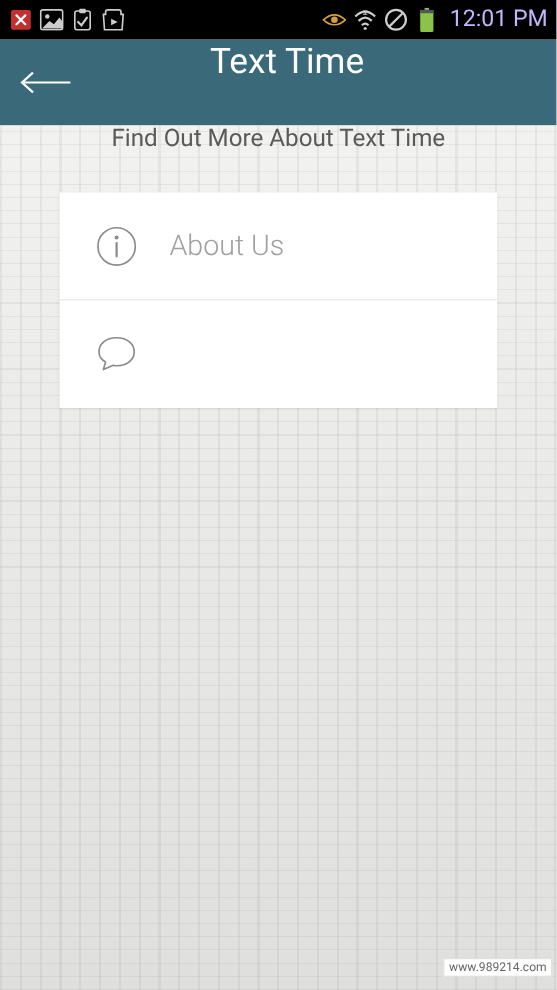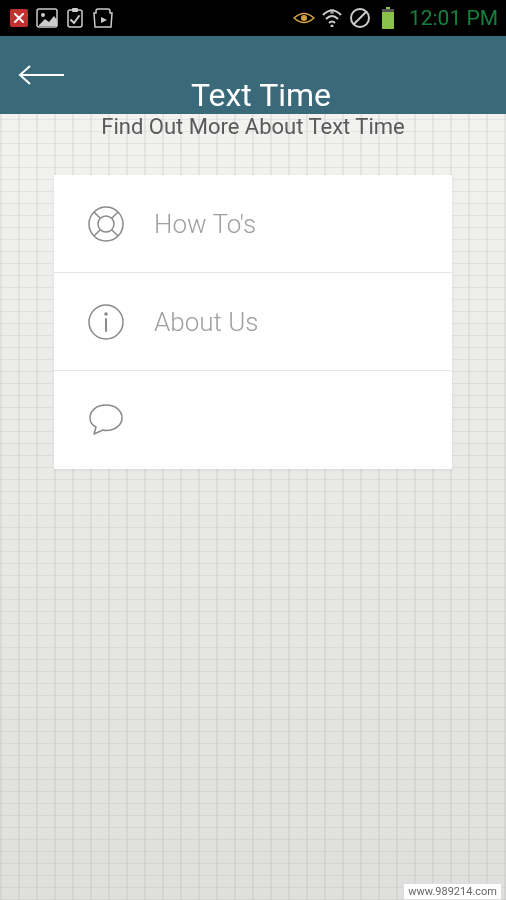--- a/index.html
+++ b/index.html
@@ -15,21 +15,21 @@
       position: relative;
       background: #e8e8e8;
     }
     .status-bar {
       height: 36px;
       background: #000;
       display: flex;
       align-items: center;
       justify-content: space-between;
       padding: 0 8px;
-      color: #15803d;
+      color: #c4b5fd;
     }
     .status-left {
       display: flex;
       gap: 6px;
       align-items: center;
     }
     .status-right {
       display: flex;
       gap: 6px;
       align-items: center;
@@ -43,21 +43,21 @@
     }
     .status-time {
       font-size: 21px;
       font-weight: 400;
       margin-left: 4px;
     }
     .app-bar {
       height: 78px;
       background: #3a6a7a;
       display: flex;
-      align-items: flex-end;
+      align-items: flex-start;
       position: relative;
       padding-left: 16px;
     }
     .back-btn {
       position: absolute;
       left: 16px;
       top: 50%;
       transform: translateY(-50%);
       width: 50px;
       height: 30px;
@@ -121,21 +121,21 @@
       flex-shrink: 0;
     }
     .menu-label {
       margin-left: 26px;
       font-size: 26px;
       color: #a0a0a0;
       font-weight: 300;
     }
     .watermark {
       position: absolute;
-      bottom: 0;
+      bottom: 12px;
       right: 4px;
       background: #fff;
       font-size: 11px;
       color: #666;
       padding: 1px 4px;
       border: 1px solid #ddd;
     }
   </style>
 </head>
 <body>
@@ -212,33 +212,20 @@
   <div class="app-title">Text Time</div>
 </div>
 
 <div class="content-area">
   <div class="city-bg"></div>
 
   <div class="subtitle">Find Out More About Text Time</div>
 
   <div class="menu-card">
 
-    <div class="menu-item">
-      <span class="menu-icon">
-        <svg width="40" height="40" viewBox="0 0 40 40">
-          <circle cx="20" cy="20" r="17" fill="none" stroke="#8a8a8a" stroke-width="1.5"></circle>
-          <circle cx="20" cy="20" r="8" fill="none" stroke="#8a8a8a" stroke-width="1.5"></circle>
-          <line x1="8" y1="8" x2="14.3" y2="14.3" stroke="#8a8a8a" stroke-width="1.5"></line>
-          <line x1="32" y1="8" x2="25.7" y2="14.3" stroke="#8a8a8a" stroke-width="1.5"></line>
-          <line x1="8" y1="32" x2="14.3" y2="25.7" stroke="#8a8a8a" stroke-width="1.5"></line>
-          <line x1="32" y1="32" x2="25.7" y2="25.7" stroke="#8a8a8a" stroke-width="1.5"></line>
-        </svg>
-      </span>
-      <span class="menu-label">How To's</span>
-    </div>
 
     <div class="menu-item">
       <span class="menu-icon">
         <svg width="40" height="40" viewBox="0 0 40 40">
           <circle cx="20" cy="20" r="17" fill="none" stroke="#8a8a8a" stroke-width="1.5"></circle>
           <circle cx="20" cy="12" r="1.8" fill="#8a8a8a"></circle>
           <line x1="20" y1="17" x2="20" y2="29" stroke="#8a8a8a" stroke-width="2" stroke-linecap="round"></line>
         </svg>
       </span>
       <span class="menu-label">About Us</span>

